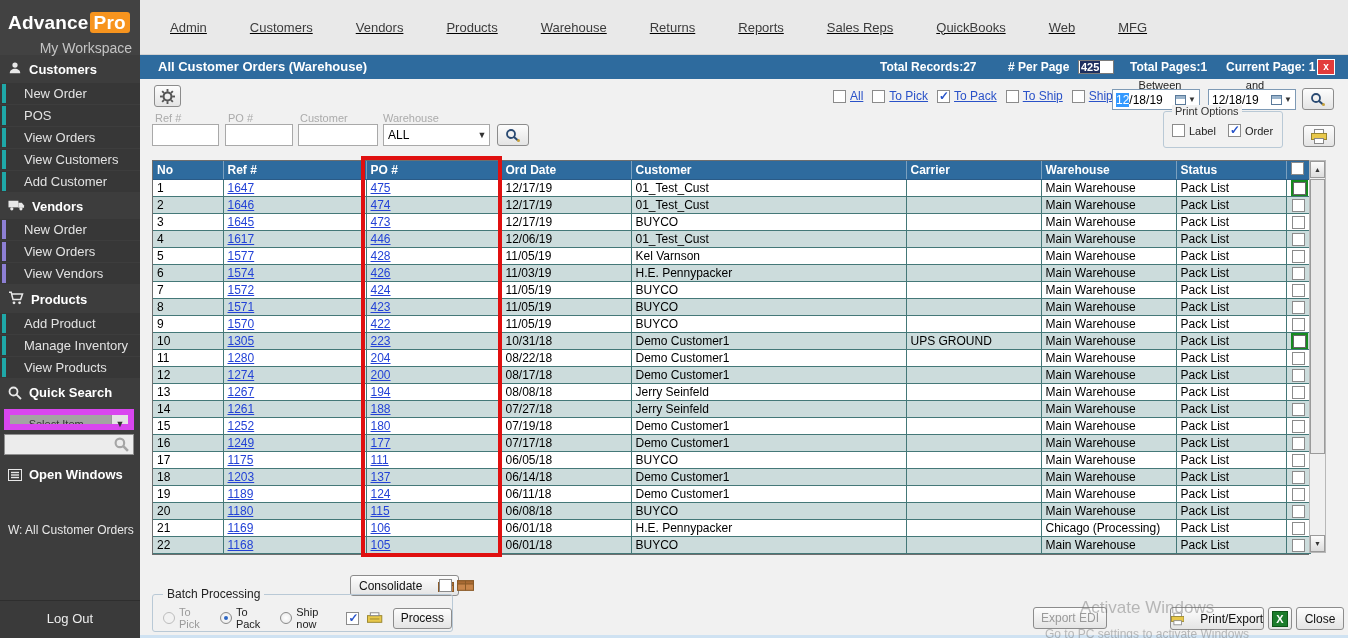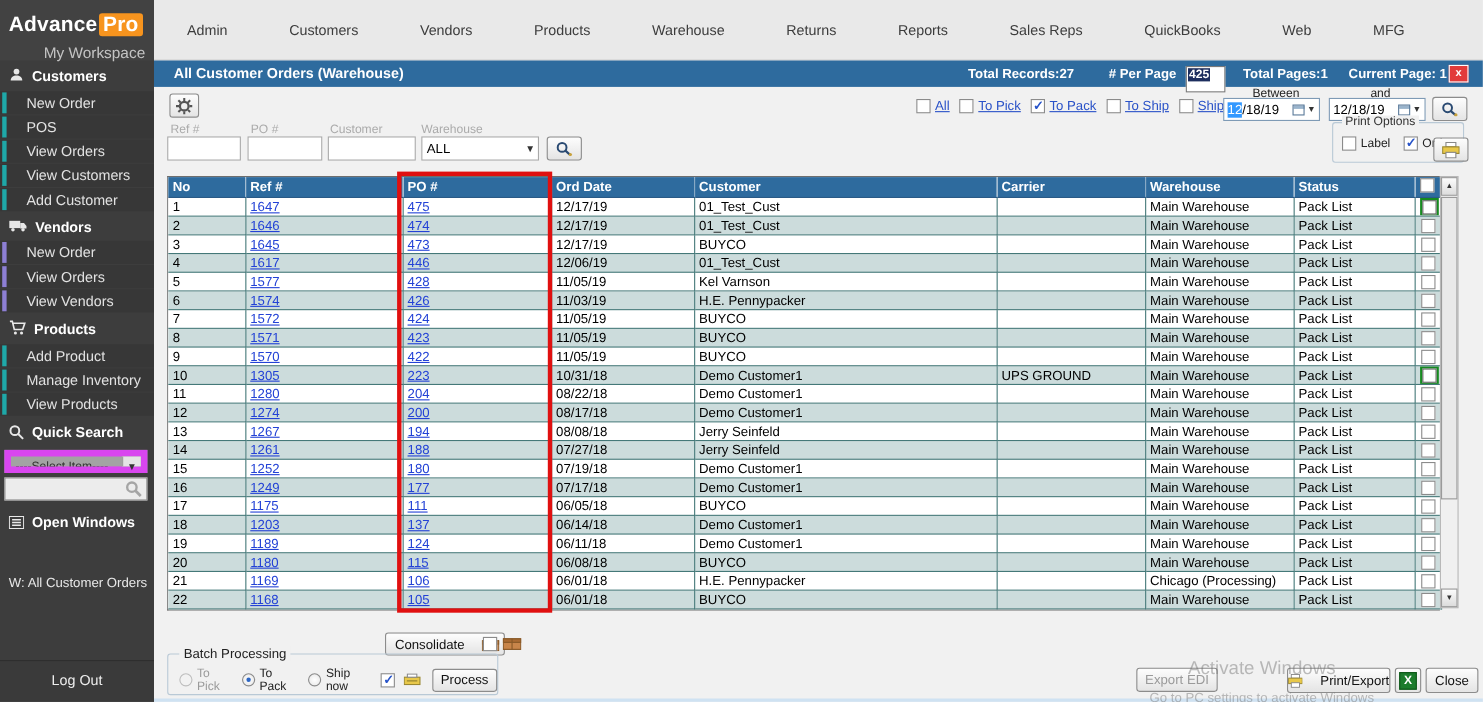--- a/index.html
+++ b/index.html
@@ -25,21 +25,21 @@
 
   
   .topnav { position:absolute; left:140px; top:0; width:1208px; height:55px; background:#e9e9e9; border-bottom:1px solid #d2d2d2; display:flex; align-items:center; padding-left:30px; gap:43px; z-index:3; }
   .nav-item { font-size:13px; color:#3c3c3c; cursor:pointer; white-space:nowrap; }
   .help-circle { position:absolute; right:33px; top:13px; width:28px; height:28px; border-radius:50%; background:#cccccc; color:#fff; font-weight:bold; font-size:17px; text-align:center; line-height:28px; cursor:pointer; }
 
   
   .titlebar { position:absolute; left:140px; top:55px; width:1208px; height:24px; background:#2e6b9e; color:#fff; z-index:3; }
   .tb-title { position:absolute; left:18px; top:4px; font-size:13px; font-weight:bold; }
   .tb-metric { position:absolute; top:5px; font-size:12px; font-weight:bold; white-space:nowrap; }
-  .ppinput { display:inline-block; background:#fff; border:1px solid #7a7a7a; width:36px; height:24px; line-height:13px; vertical-align:-2px; text-align:left; padding-left:1px; }
+  .ppinput { display:inline-block; background:#fff; border:1px solid #7a7a7a; width:36px; height:14px; line-height:13px; vertical-align:-2px; text-align:left; padding-left:1px; }
   .ppinput .seltxt { background:#1d2e5e; color:#fff; font-weight:bold; font-size:11px; padding:0 1px; }
   .tb-close { position:absolute; right:13px; top:4px; width:18px; height:16px; background:#e23b3b; border:1px solid #fff; color:#fff; font-size:10px; font-weight:bold; text-align:center; line-height:14px; cursor:pointer; }
 
   
   .content { position:absolute; left:140px; top:79px; width:1208px; height:559px; background:#f1f1f1; z-index:2; }
   .content::after { content:""; position:absolute; left:0; right:0; bottom:0; height:3px; background:#cfe2f2; }
 
   .btn { display:inline-flex; align-items:center; justify-content:center; gap:16px; background:linear-gradient(#fdfdfd,#e4e4e4); border:1px solid #8c8c8c; border-radius:3px; font-size:12px; color:#111; cursor:pointer; }
   .gear-btn { position:absolute; left:14px; top:6px; width:27px; height:22px; }
   .field-label { position:absolute; top:33px; font-size:11px; color:#ababab; }
@@ -57,21 +57,21 @@
   .cb.checked::after { content:"\2713"; position:absolute; left:1px; top:-2px; font-size:12px; font-weight:bold; color:#2753c9; }
 
   .between-label, .and-label { position:absolute; top:0px; font-size:11px; color:#222; text-align:center; }
   .datebox { position:absolute; top:10px; width:88px; height:21px; background:#fff; border:1px solid #7e9ab5; display:flex; align-items:center; font-size:12px; padding-left:3px; cursor:text; }
   .datebox .selpart { background:#3399ff; color:#fff; }
   .datebox .calgrp { margin-left:auto; display:flex; align-items:center; gap:2px; padding-right:3px; cursor:pointer; }
   .cal-ic { display:inline-block; width:11px; height:10px; border:1px solid #5a7a9a; background:
     linear-gradient(#9ab4cc,#9ab4cc) 0 0/11px 3px no-repeat, #fff; }
   .dd-arrow { font-size:8px; color:#333; }
 
-  .print-opts { position:absolute; left:1023px; top:32px; width:120px; height:37px; border:1px solid #b9c9d6; border-radius:3px;margin-left:48px; }
+  .print-opts { position:absolute; left:1023px; top:32px; width:120px; height:37px; border:1px solid #b9c9d6; border-radius:3px; }
   .print-opts .legend { position:absolute; top:-7px; left:8px; background:#f1f1f1; font-size:11px; color:#333; padding:0 3px; }
   .print-opts .opts { display:flex; gap:12px; padding:12px 0 0 8px; }
   .po-item { display:flex; align-items:center; gap:4px; font-size:11px; color:#222; cursor:pointer; }
   .print-btn { position:absolute; left:1163px; top:46px; width:32px; height:22px; }
 
   
   .gridwrap { position:absolute; left:12px; top:81px; width:1157px; border:1px solid #6e6e6e; border-right:none; }
   table.grid { border-collapse:collapse; table-layout:fixed; width:1157px; background:#fff; }
   table.grid th { background:#2e6b9e; color:#fff; font-size:12px; font-weight:bold; text-align:left; padding:1px 4px; height:18px; border-right:1px solid #7ba0bf; border-bottom:1px solid #2a5a86; white-space:nowrap; overflow:hidden; }
   table.grid td { font-size:12px; color:#000; padding:0 4px; height:17px; border-right:1px solid #447878; border-bottom:1px solid #447878; white-space:nowrap; overflow:hidden; }
@@ -185,21 +185,21 @@
     <span>Open Windows</span>
   </div>
   <div id="open-windows-list">
       <div class="ow-item">W: All Customer Orders</div>
     </div>
 
   <div class="logout">Log Out</div>
 </div>
 
 <div class="topnav">
-  <span id="topnav-items" style="display:flex;gap:56px;">
+  <span id="topnav-items" style="display:flex;gap:43px;text-decoration:underline;">
       <span class="nav-item">Admin</span>
       <span class="nav-item">Customers</span>
       <span class="nav-item">Vendors</span>
       <span class="nav-item">Products</span>
       <span class="nav-item">Warehouse</span>
       <span class="nav-item">Returns</span>
       <span class="nav-item">Reports</span>
       <span class="nav-item">Sales Reps</span>
       <span class="nav-item">QuickBooks</span>
       <span class="nav-item">Web</span>

